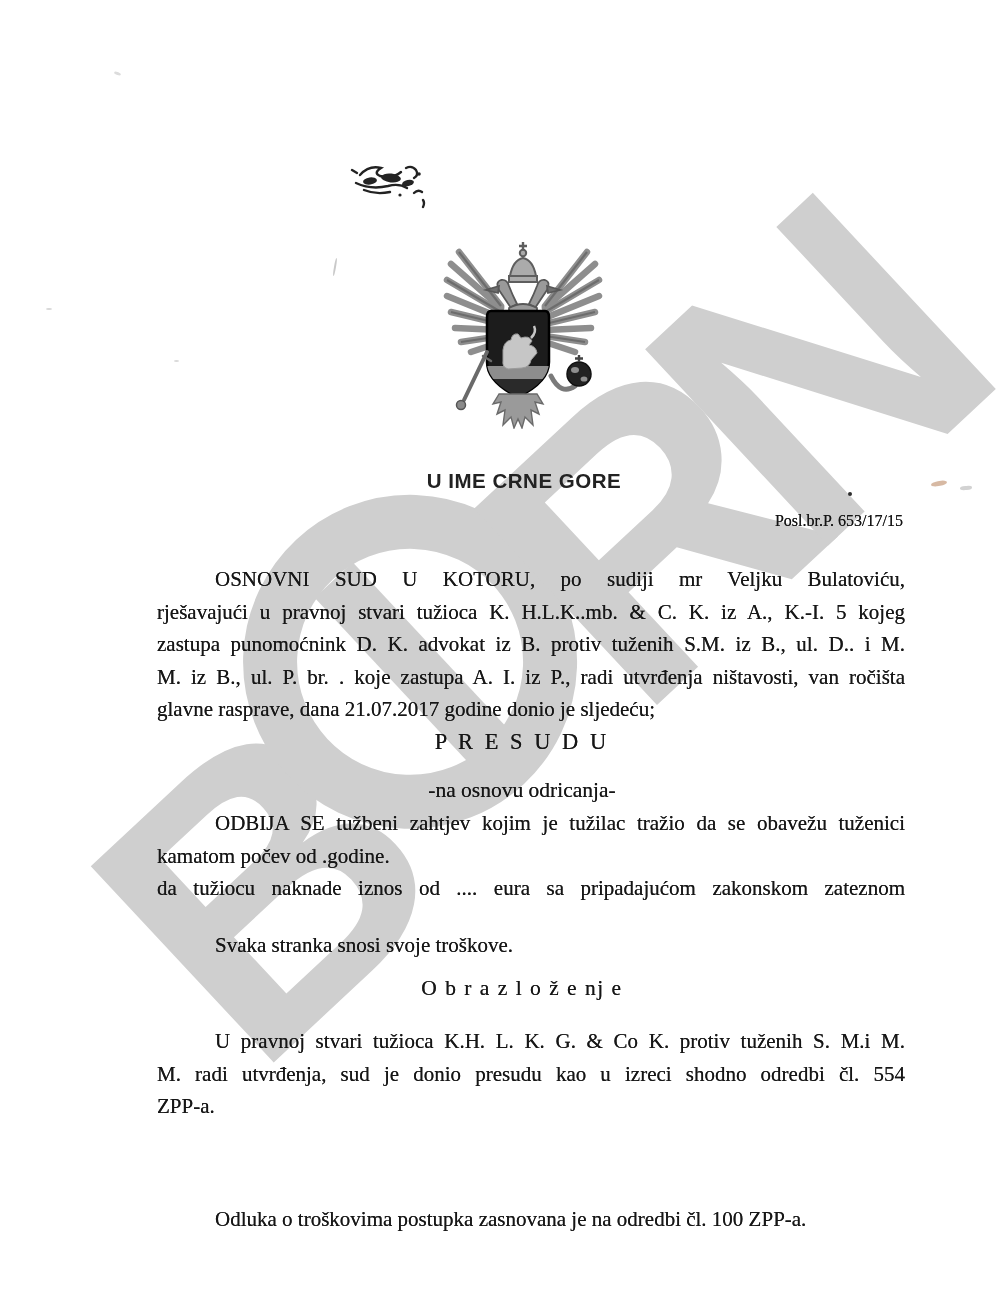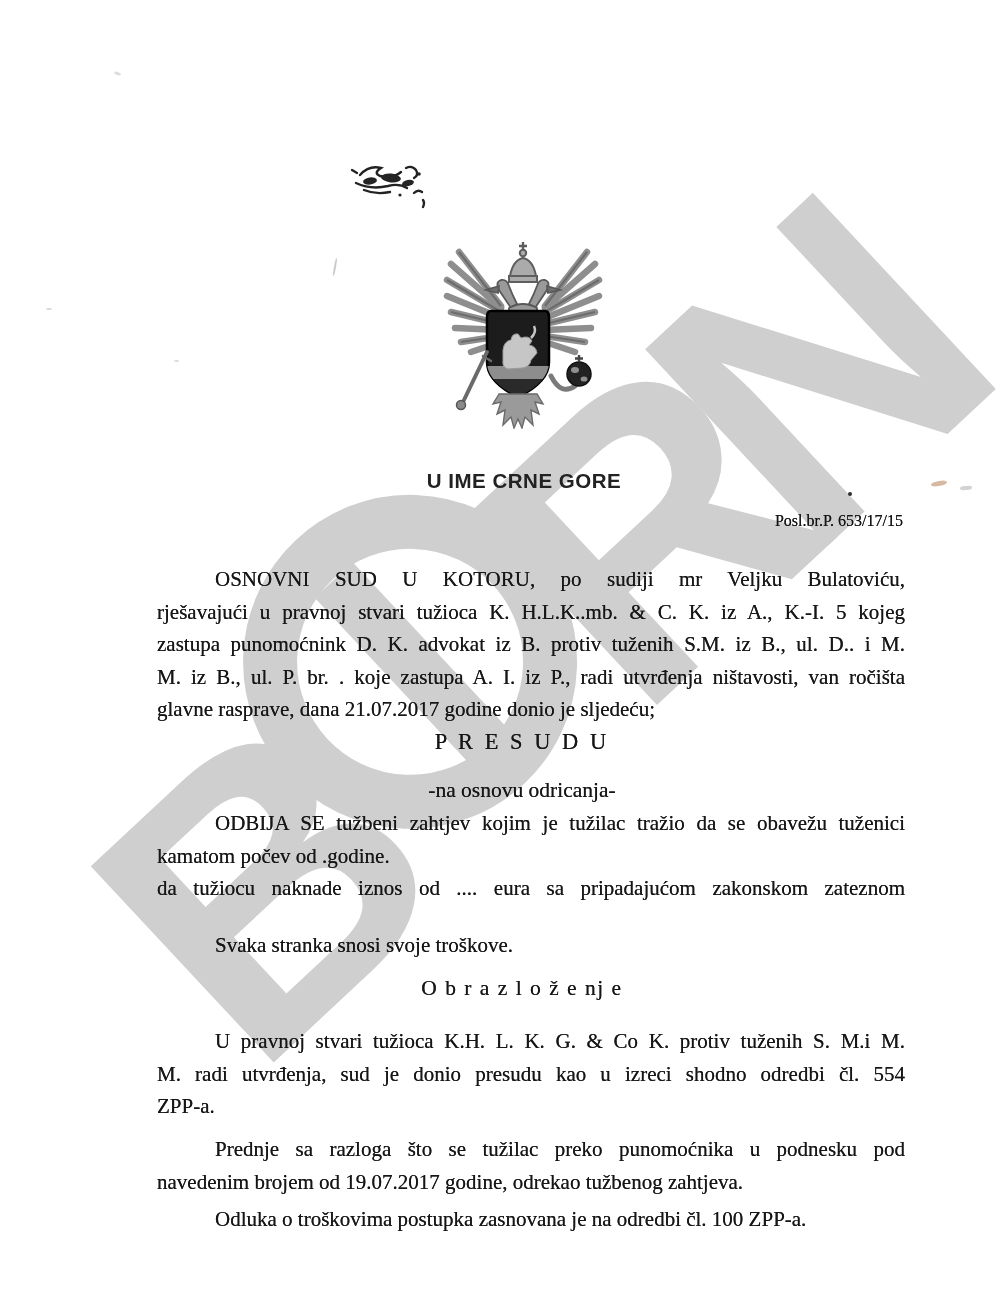--- a/index.html
+++ b/index.html
@@ -193,22 +193,18 @@
   </div>
 
   <div id="obraz" class="center-block">O b r a z l o ž e nj e</div>
 
   <div class="textblock" style="top:1025px">
     <div class="line just indent">U pravnoj stvari tužioca K.H. L. K. G. &amp; Co K. protiv tuženih S. M.i M.</div>
     <div class="line just">M. radi utvrđenja, sud je donio presudu kao u izreci shodno odredbi čl. 554</div>
     <div class="line">ZPP-a.</div>
   </div>
 
-  <div class="textblock" style="top:1133px">
-    <div class="line just indent">Prednje sa razloga što se tužilac preko punomoćnika u podnesku pod</div>
-    <div class="line">navedenim brojem od 19.07.2017 godine, odrekao tužbenog zahtjeva.</div>
-  </div>
 
   <div class="textblock" style="top:1203px">
     <div class="line indent">Odluka o troškovima postupka zasnovana je na odredbi čl. 100 ZPP-a.</div>
   </div>
 
 </div>
 
 </body></html>

